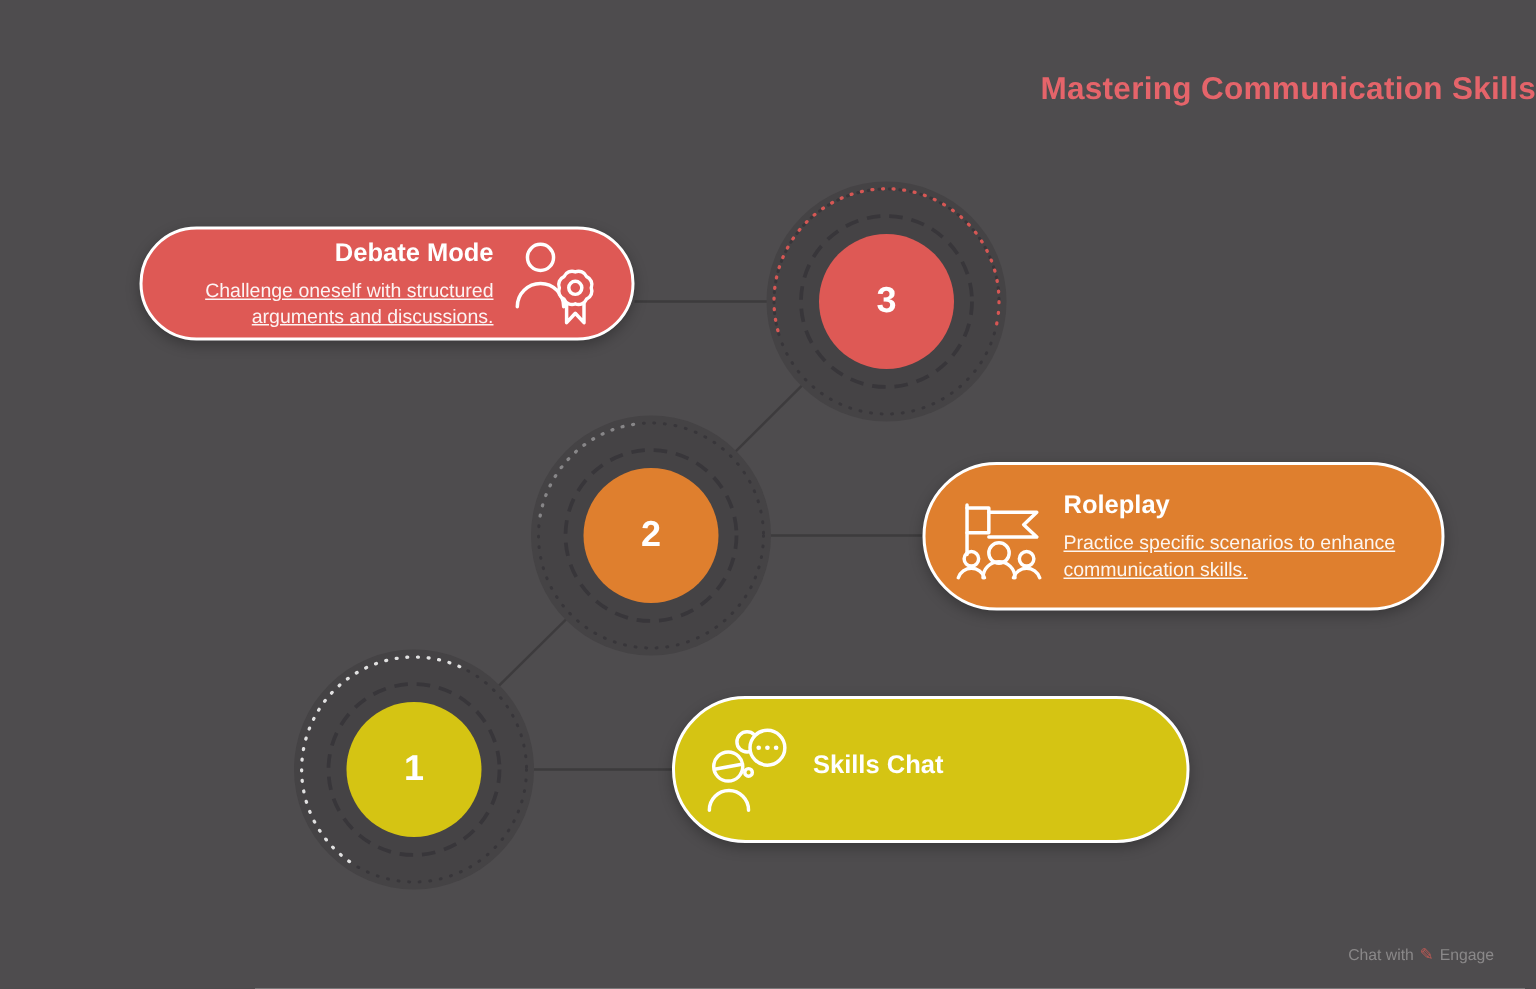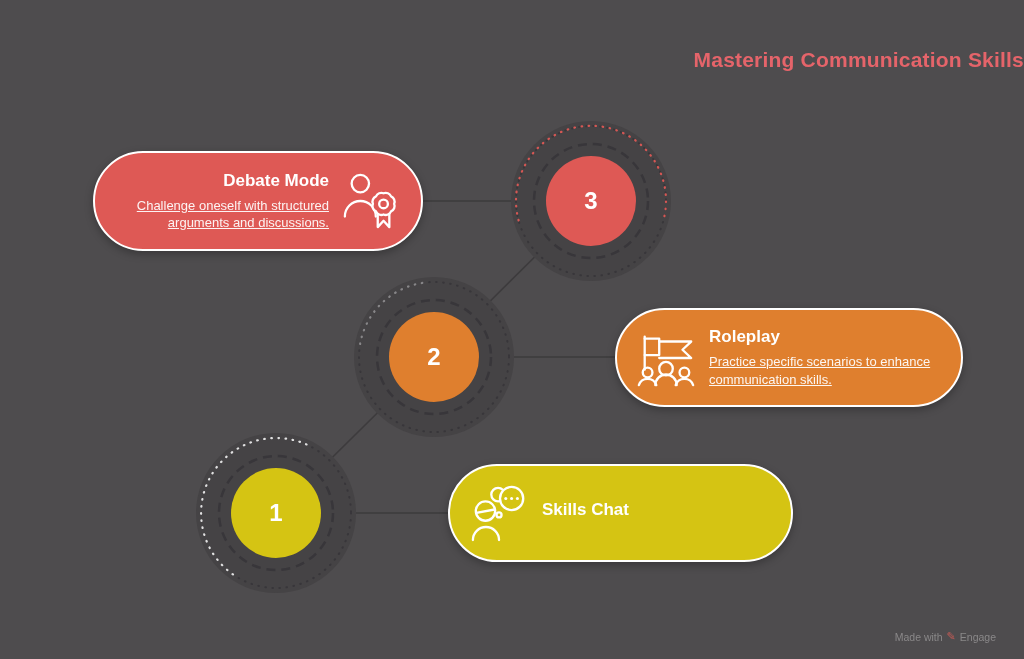--- a/index.html
+++ b/index.html
@@ -92,21 +92,21 @@
       <path class="dotarc arc-w" d="M 233 574.4 A 75 75 0 0 1 307.7 445"></path>
       <circle class="dashring" cx="276" cy="513" r="57"></circle>
       <circle class="fill-s1" cx="276" cy="513" r="45"></circle>
     </g>
   </svg>
 
   <div class="num" style="left:561px;top:184px;">3</div>
   <div class="num" style="left:404px;top:340px;">2</div>
   <div class="num" style="left:246px;top:496px;">1</div>
 
-  <div class="card card-s3" style="left:93px;top:151px;width:330px;height:100px;padding:0 22px 0 28px;gap:12px;">
+  <div class="card card-s3" style="left:93px;top:151px;width:330px;height:76px;padding:0 22px 0 28px;gap:12px;">
     <div class="card-text ta-right">
       <div class="card-title">Debate Mode</div>
       <div class="card-desc">Challenge oneself with structured arguments and discussions.</div>
     </div>
     <div class="card-icon">
       <svg width="58" height="60" viewBox="0 0 60 60" fill="none" stroke="#ffffff" stroke-width="2.4" stroke-linecap="round" stroke-linejoin="round">
         <circle cx="20" cy="12" r="9"></circle>
         <path d="M4 46 a16 16 0 0 1 32 0"></path>
         <path d="M38 42 L38 57 L44 50.5 L50 57 L50 42"></path>
         <path class="fill-s3" d="M55 33 A6 6 0 0 1 51.78 40.78 A6 6 0 0 1 44 44 A6 6 0 0 1 36.22 40.78 A6 6 0 0 1 33 33 A6 6 0 0 1 36.22 25.22 A6 6 0 0 1 44 22 A6 6 0 0 1 51.78 25.22 A6 6 0 0 1 55 33 Z"></path>
@@ -148,18 +148,18 @@
         <path d="M6.6 29.8 L25.4 26.4"></path>
         <path d="M3 58 a13.5 13.5 0 0 1 27 0"></path>
       </svg>
     </div>
     <div class="card-text">
       <div class="card-title">Skills Chat</div>
     </div>
   </div>
 
   <div class="watermark">
-    <span>Made with</span>
+    <span>Chat with</span>
     <span class="wm-icon">✎</span>
     <span>Engage</span>
   </div>
 
 </div>
 
 </body></html>

